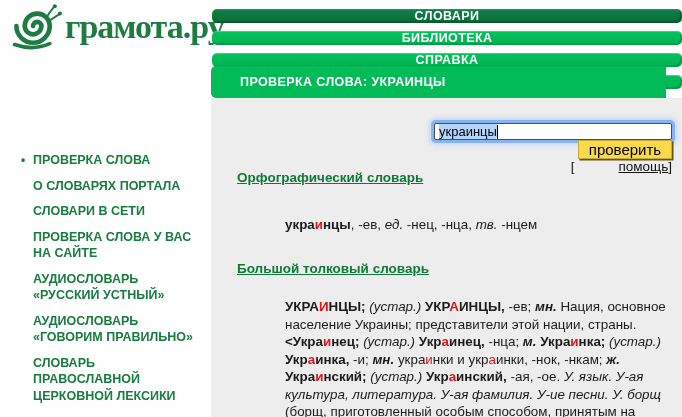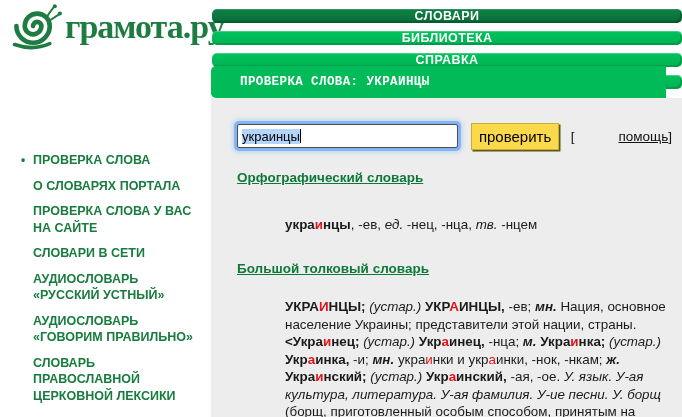--- a/index.html
+++ b/index.html
@@ -22,29 +22,29 @@
     background:linear-gradient(180deg,#00c25c 0%,#00b251 100%);
     box-shadow:inset 0 1px 0 rgba(255,255,255,.25), inset -2px -2px 0 rgba(0,80,40,.22);
   }
   .tab.active{background:linear-gradient(180deg,#0e8246 0%,#096a37 100%);
     box-shadow:inset 0 1px 0 rgba(255,255,255,.15), inset -2px -2px 0 rgba(0,50,25,.28);}
   
   .titlebar{
     position:absolute;left:211px;right:16px;top:66px;height:32px;
     background:#00bb57;border-radius:5px 0 0 5px;
     display:flex;align-items:center;padding-left:29px;box-sizing:border-box;
-    color:#fff;font-weight:bold;font-size:12.5px;letter-spacing:.4px;font-family:Liberation Mono, monospace;
+    color:#fff;font-weight:bold;font-size:12.5px;letter-spacing:.4px;
   }
   
   .content{
     position:absolute;left:211px;right:0;top:98px;bottom:0;
     background:#ededee;box-sizing:border-box;
     padding:25px 10px 0 26px;
   }
-  .search-row{display:flex;align-items:center;height:26px;margin-bottom:19px;}
+  .search-row{display:flex;align-items:flex-end;height:26px;margin-bottom:19px;flex-direction:column;}
   .search-input{
     width:228px;height:22px;background:#fff;border:1px solid #4f4f4f;border-radius:2px;
     box-shadow:0 0 0 3px rgba(125,175,245,.9), 0 0 4px 5px rgba(130,180,245,.35);
     display:flex;align-items:center;padding:0 4px;font-size:13px;color:#000;cursor:text;
   }
   .sel{background:#b4d5fb;}
   .caret{display:inline-block;width:1px;height:14px;background:#000;}
   .check-button{
     margin-left:13px;width:92px;height:25px;
     background:#fcd84b;border:1px solid #c2ae38;
@@ -138,24 +138,24 @@
 
 <aside class="sidebar">
   <div class="side-item">
     <span class="bullet">•</span>
     <span>ПРОВЕРКА СЛОВА</span>
   </div>
   <div class="side-item">
     <span>О СЛОВАРЯХ ПОРТАЛА</span>
   </div>
   <div class="side-item">
-    <span>ПРОВЕРКА СЛОВА У ВАС НА САЙТЕ</span>
+    <span>СЛОВАРИ В СЕТИ</span>
   </div>
   <div class="side-item">
-    <span>СЛОВАРИ В СЕТИ</span>
+    <span>ПРОВЕРКА СЛОВА У ВАС НА САЙТЕ</span>
   </div>
   <div class="side-item">
     <span>АУДИОСЛОВАРЬ «РУССКИЙ УСТНЫЙ»</span>
   </div>
   <div class="side-item">
     <span>АУДИОСЛОВАРЬ «ГОВОРИМ ПРАВИЛЬНО»</span>
   </div>
   <div class="side-item">
     <span>СЛОВАРЬ ПРАВОСЛАВНОЙ ЦЕРКОВНОЙ ЛЕКСИКИ</span>
   </div>

